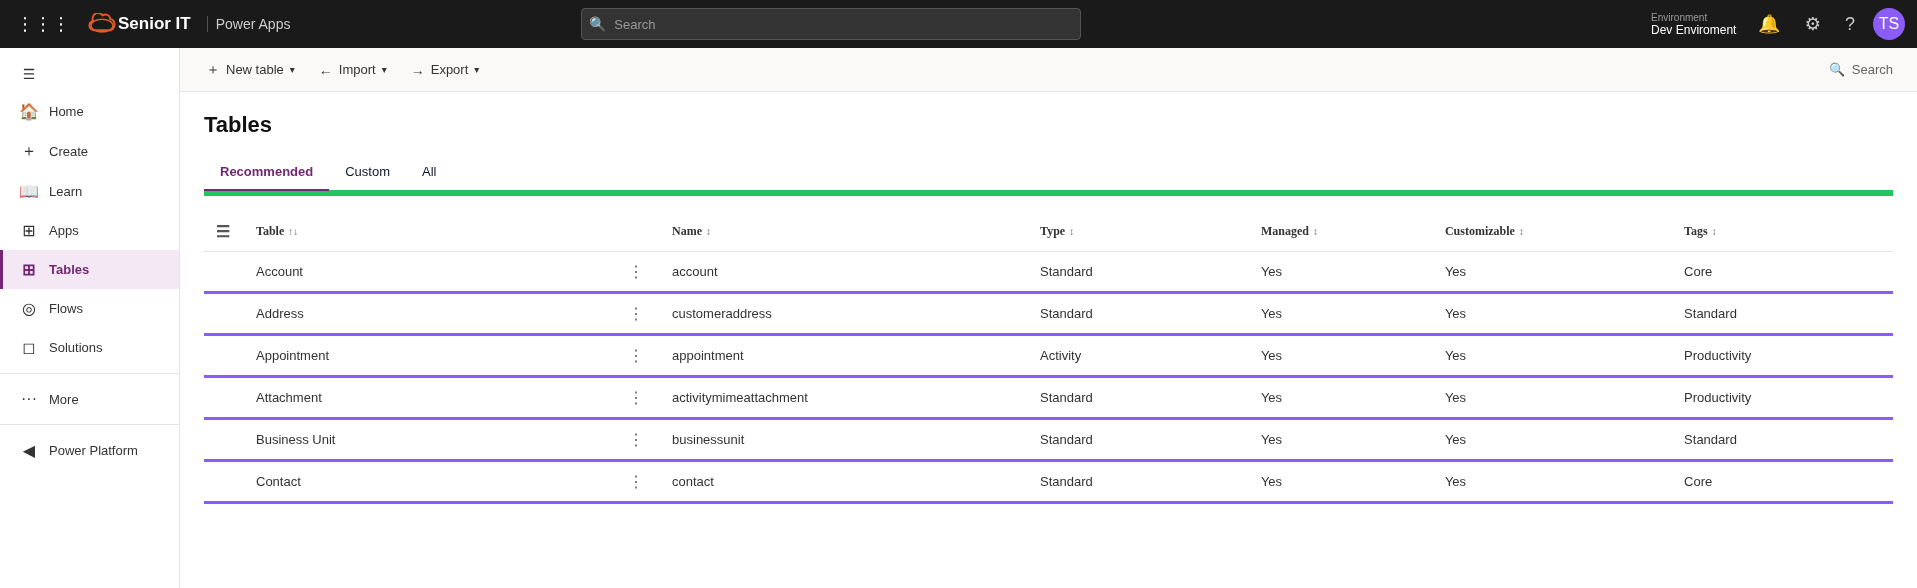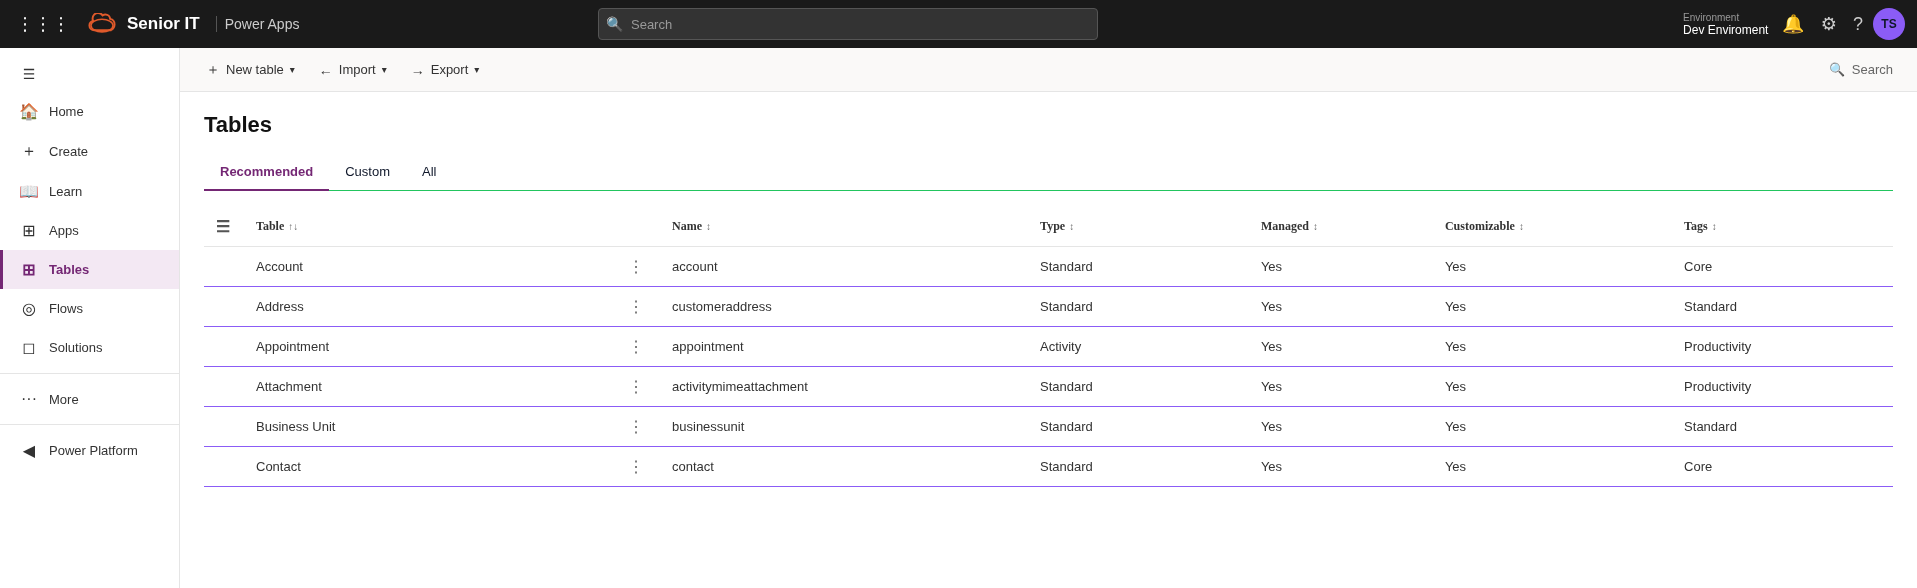--- a/index.html
+++ b/index.html
@@ -19,21 +19,21 @@
     }
     .top-nav-grid-icon {
       color: #fff;
       font-size: 18px;
       cursor: pointer;
       padding: 4px;
     }
     .brand-logo {
       display: flex;
       align-items: center;
-      gap: 9px;
+      gap: 0;
     }
     .logo-cloud {
       width: 32px;
       height: 22px;
     }
     .brand-name {
       color: #fff;
       font-size: 17px;
       font-weight: 600;
       white-space: nowrap;
@@ -68,21 +68,21 @@
       position: absolute;
       left: 8px;
       top: 50%;
       transform: translateY(-50%);
       color: #999;
       font-size: 14px;
     }
     .top-nav-right {
       display: flex;
       align-items: center;
-      gap: 4px;
+      gap: 12px;
       margin-left: auto;
     }
     .env-info {
       display: flex;
       flex-direction: column;
       align-items: flex-start;
       margin-right: 4px;
     }
     .env-label {
       color: #999;
@@ -99,23 +99,23 @@
       padding: 4px 6px;
       border-radius: 4px;
       background: transparent;
       border: none;
     }
     .avatar-btn {
       width: 32px;
       height: 32px;
       border-radius: 50%;
       background: #8b5cf6;
-      color: #0f172a;
-      font-size: 12px;
-      font-weight: 700;
+      color: #ffffff;
+      font-size: 16px;
+      font-weight: 400;
       display: flex;
       align-items: center;
       justify-content: center;
       cursor: pointer;
       border: none;
     }
 
     
     .layout {
       display: flex;
@@ -216,21 +216,21 @@
       font-size: 22px;
       font-weight: 600;
       color: #111;
       margin-bottom: 16px;
     }
 
     
     .tabs {
       display: flex;
       gap: 0;
-      border-bottom: 1px solid #22c55e;
+      border-bottom: 6px solid #22c55e;
       margin-bottom: 16px;
     }
     .tab {
       padding: 10px 16px;
       cursor: pointer;
       font-size: 13px;
       color: #0f172a;
       border-bottom: 2px solid transparent;
       margin-bottom: -1px;
     }
@@ -265,21 +265,21 @@
       font-family: Liberation Serif, serif;
     }
     .data-table th .sort-icon {
       font-size: 10px;
       color: #666;
     }
     .data-table td {
       padding: 10px 12px;
       font-size: 13px;
       color: #333;
-      border-bottom: 1px solid #8b5cf6;
+      border-bottom: 3px solid #8b5cf6;
     }
     .col-check { width: 40px; }
     .col-table { min-width: 200px; }
     .col-menu { width: 30px; }
     .col-name { min-width: 200px; }
     .col-type { min-width: 120px; }
     .col-managed { min-width: 100px; }
     .col-customizable { min-width: 130px; }
     .col-tags { min-width: 120px; }
 

